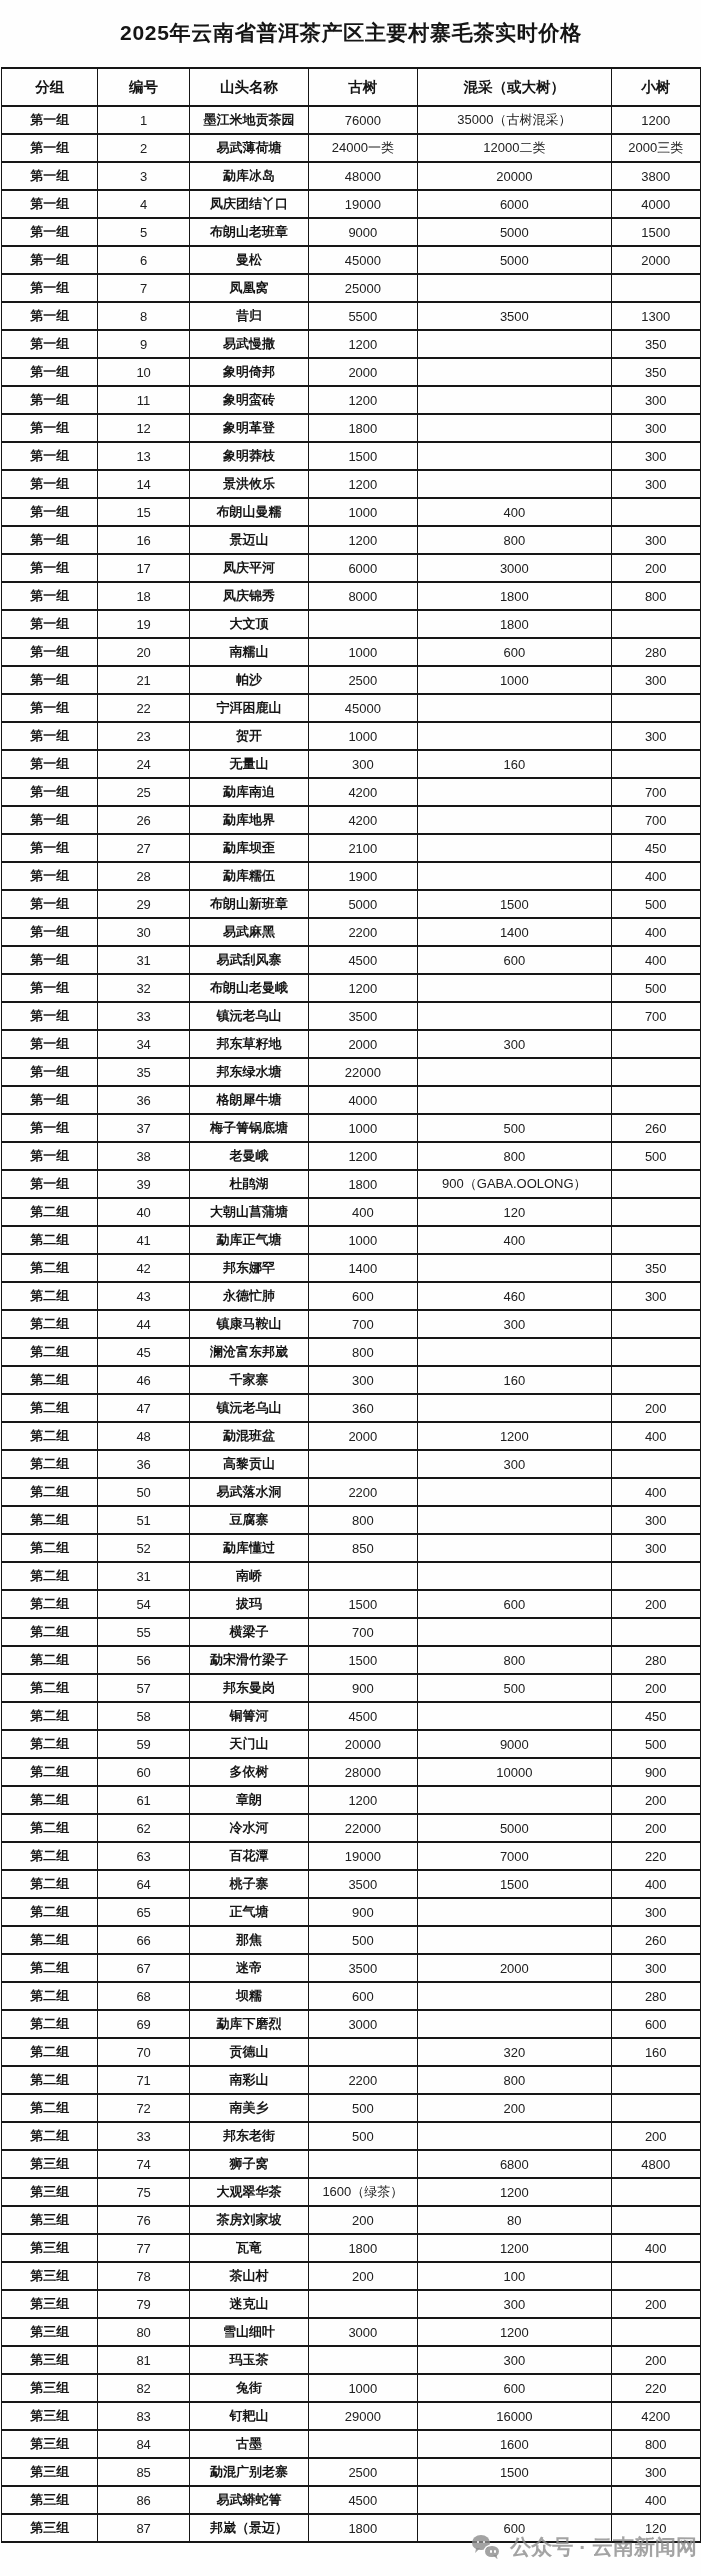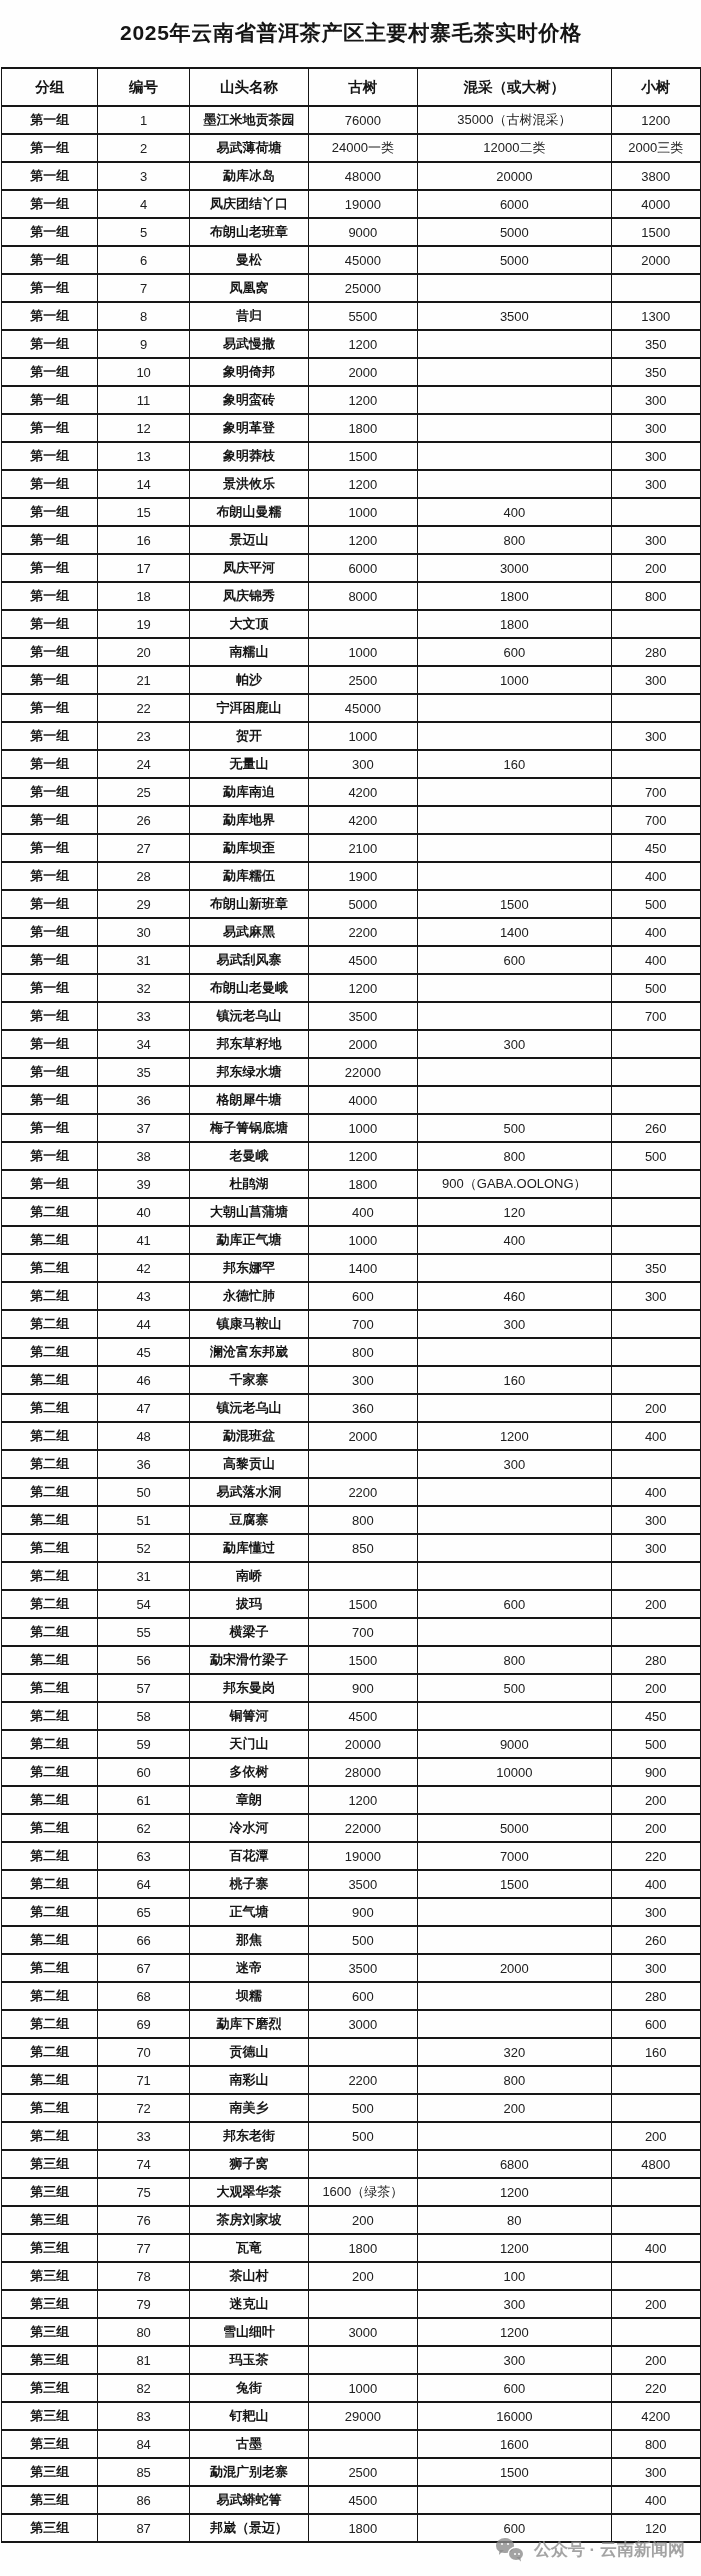--- a/index.html
+++ b/index.html
@@ -63,27 +63,27 @@
     color: #161616;
   }
   col.c-group    { width: 13.7%; }
   col.c-number   { width: 13.2%; }
   col.c-name     { width: 17.0%; }
   col.c-ancient  { width: 15.6%; }
   col.c-mixed    { width: 27.8%; }
   col.c-small    { width: 12.7%; }
   .watermark {
     position: absolute;
-    right: 17px;
+    right: 5px;
     bottom: 15px;
     display: flex;
     align-items: center;
     gap: 10px;
     color: rgba(140, 140, 140, 0.8);
-    font-size: 17px;
+    font-size: 21px;
     font-weight: 700;
     pointer-events: none;
     white-space: nowrap;
   }
   .wechat-icon {
     display: inline-block;
     width: 28px;
     height: 23.5px;
     position: relative;
     flex: 0 0 auto;

